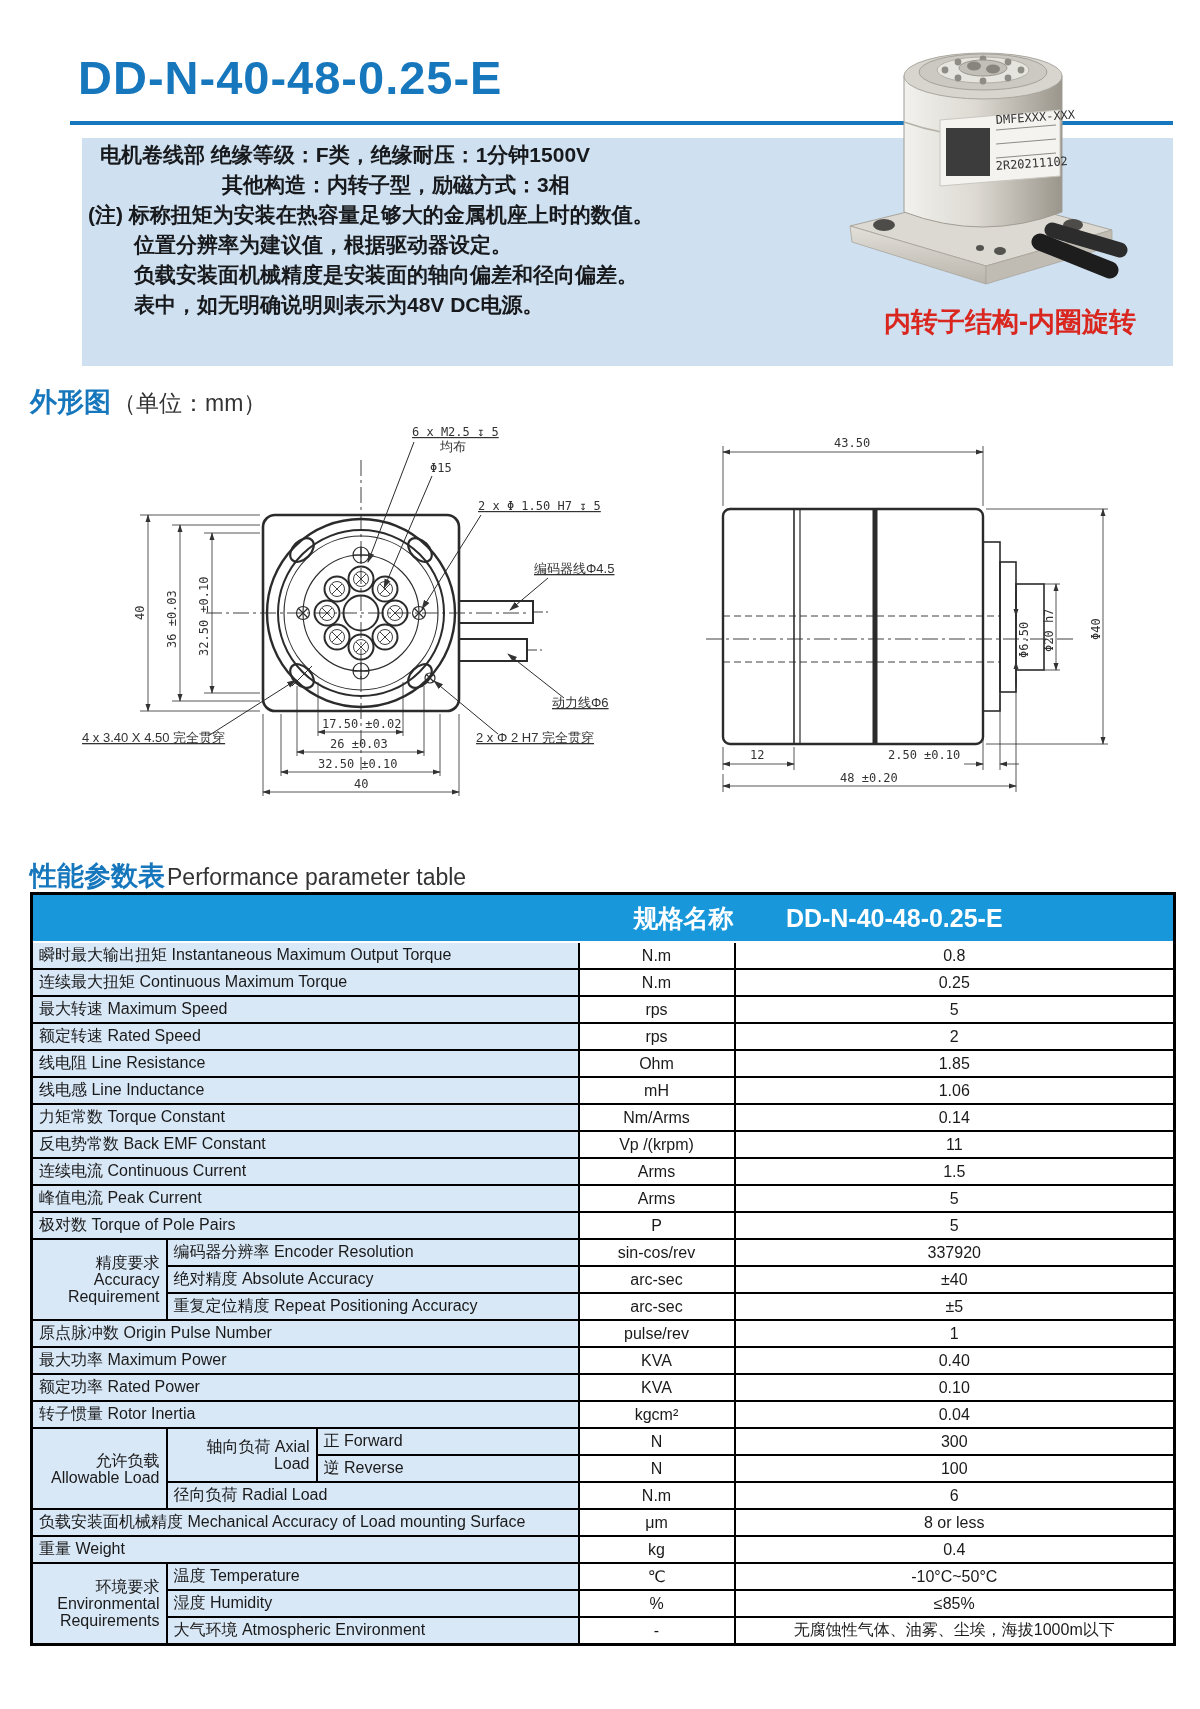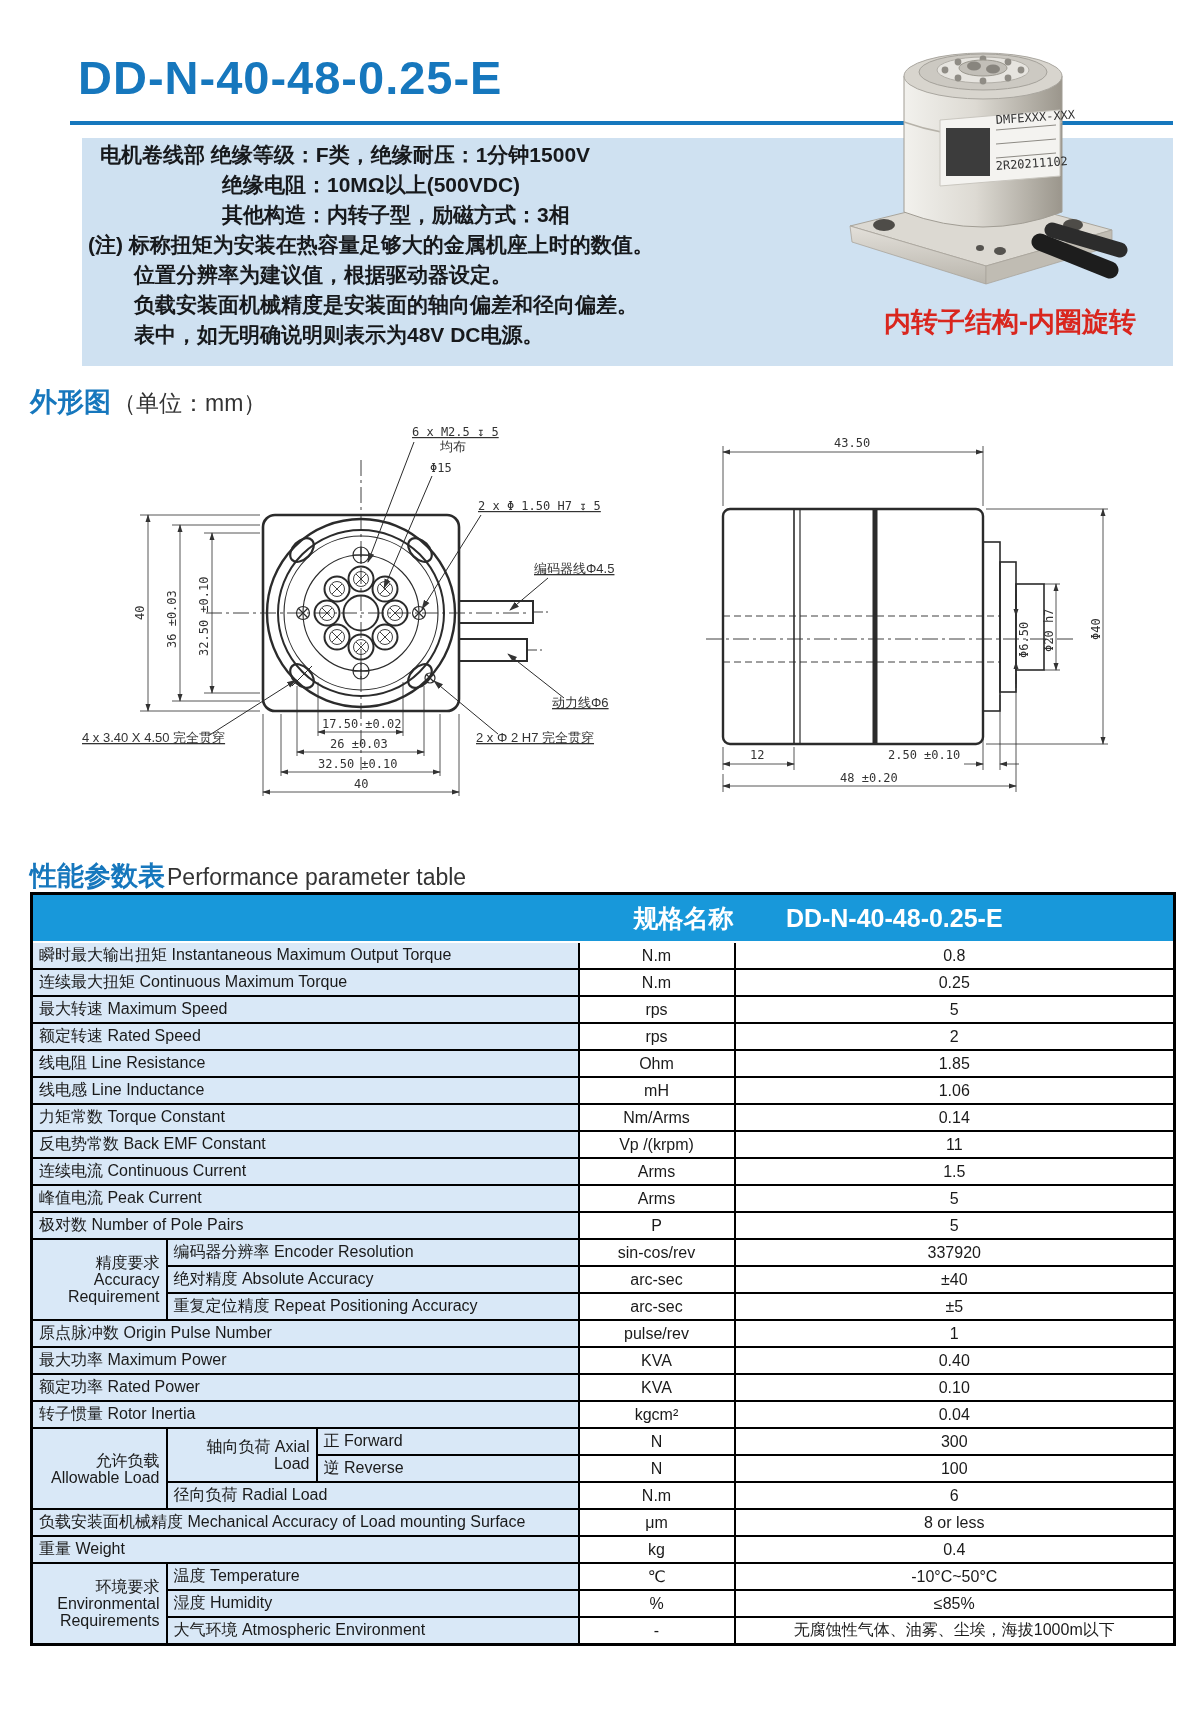--- a/index.html
+++ b/index.html
@@ -48,21 +48,20 @@
 </head>
 <body>
 
 <div id="page">
 
   <div class="doc-title">DD-N-40-48-0.25-E</div>
   <div class="title-rule"></div>
 
   <div class="info-box">
     <div class="info-line ml1">电机卷线部 绝缘等级：F类，绝缘耐压：1分钟1500V</div>
-    <div class="info-line ml2">绝缘电阻：10MΩ以上(500VDC)</div>
     <div class="info-line ml2">其他构造：内转子型，励磁方式：3相</div>
     <div class="info-line ml3">(注) 标称扭矩为安装在热容量足够大的金属机座上时的数值。</div>
     <div class="info-line ml4">位置分辨率为建议值，根据驱动器设定。</div>
     <div class="info-line ml4">负载安装面机械精度是安装面的轴向偏差和径向偏差。</div>
     <div class="info-line ml4">表中，如无明确说明则表示为48V DC电源。</div>
   </div>
 
   <svg class="product-shot" viewBox="0 0 308 300">
     <defs>
       <linearGradient id="bodyGrad" x1="0" y1="0" x2="1" y2="0">
@@ -362,21 +361,21 @@
           <td class="label" colspan="3">连续电流 Continuous Current</td>
           <td class="unit">Arms</td>
           <td class="value">1.5</td>
         </tr>
         <tr>
           <td class="label" colspan="3">峰值电流 Peak Current</td>
           <td class="unit">Arms</td>
           <td class="value">5</td>
         </tr>
         <tr>
-          <td class="label" colspan="3">极对数 Number of Pole Pairs</td>
+          <td class="label" colspan="3">极对数 Torque of Pole Pairs</td>
           <td class="unit">P</td>
           <td class="value">5</td>
         </tr>
         <tr>
           <td class="group" rowspan="3">精度要求 Accuracy Requirement</td>
           <td class="label" colspan="2">编码器分辨率 Encoder Resolution</td>
           <td class="unit">sin-cos/rev</td>
           <td class="value">337920</td>
         </tr>
         <tr>

